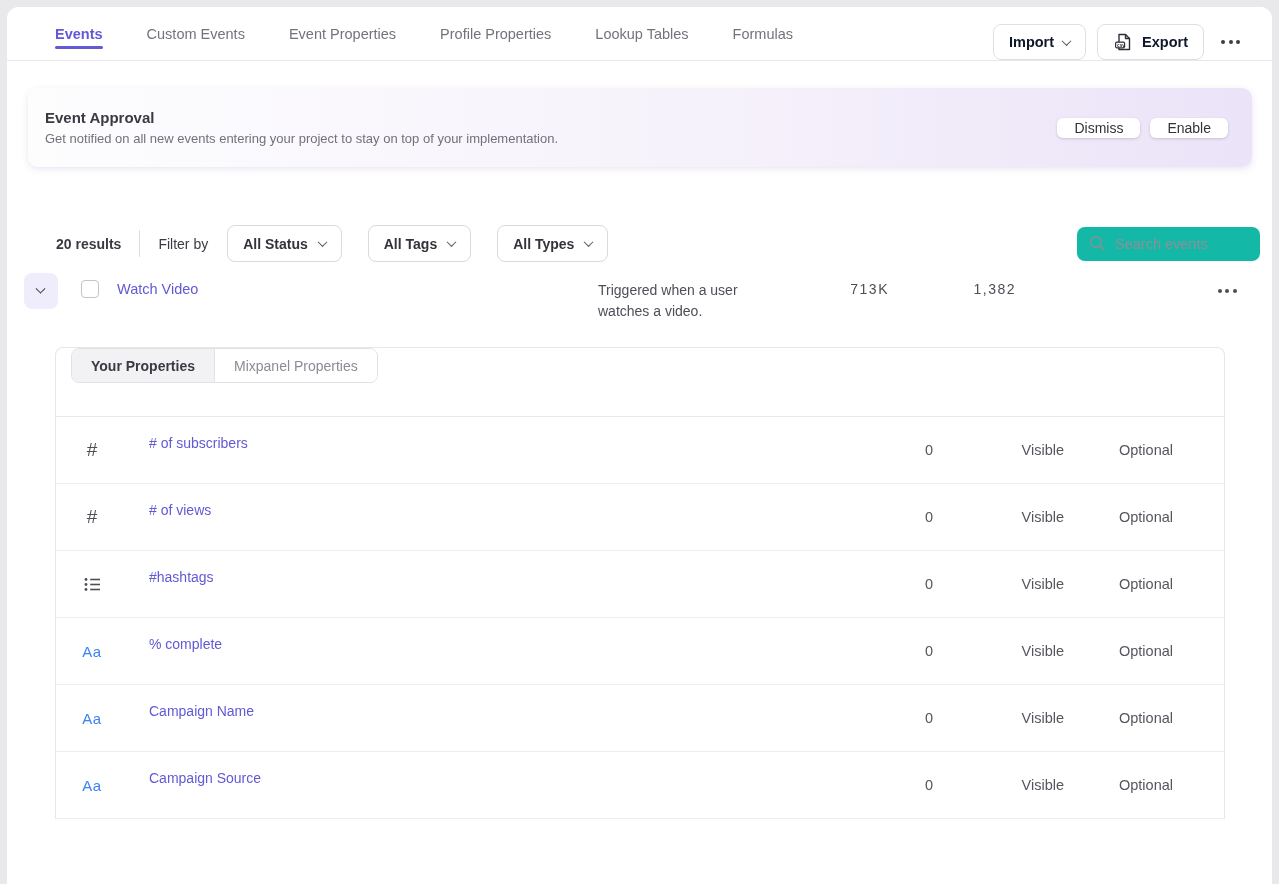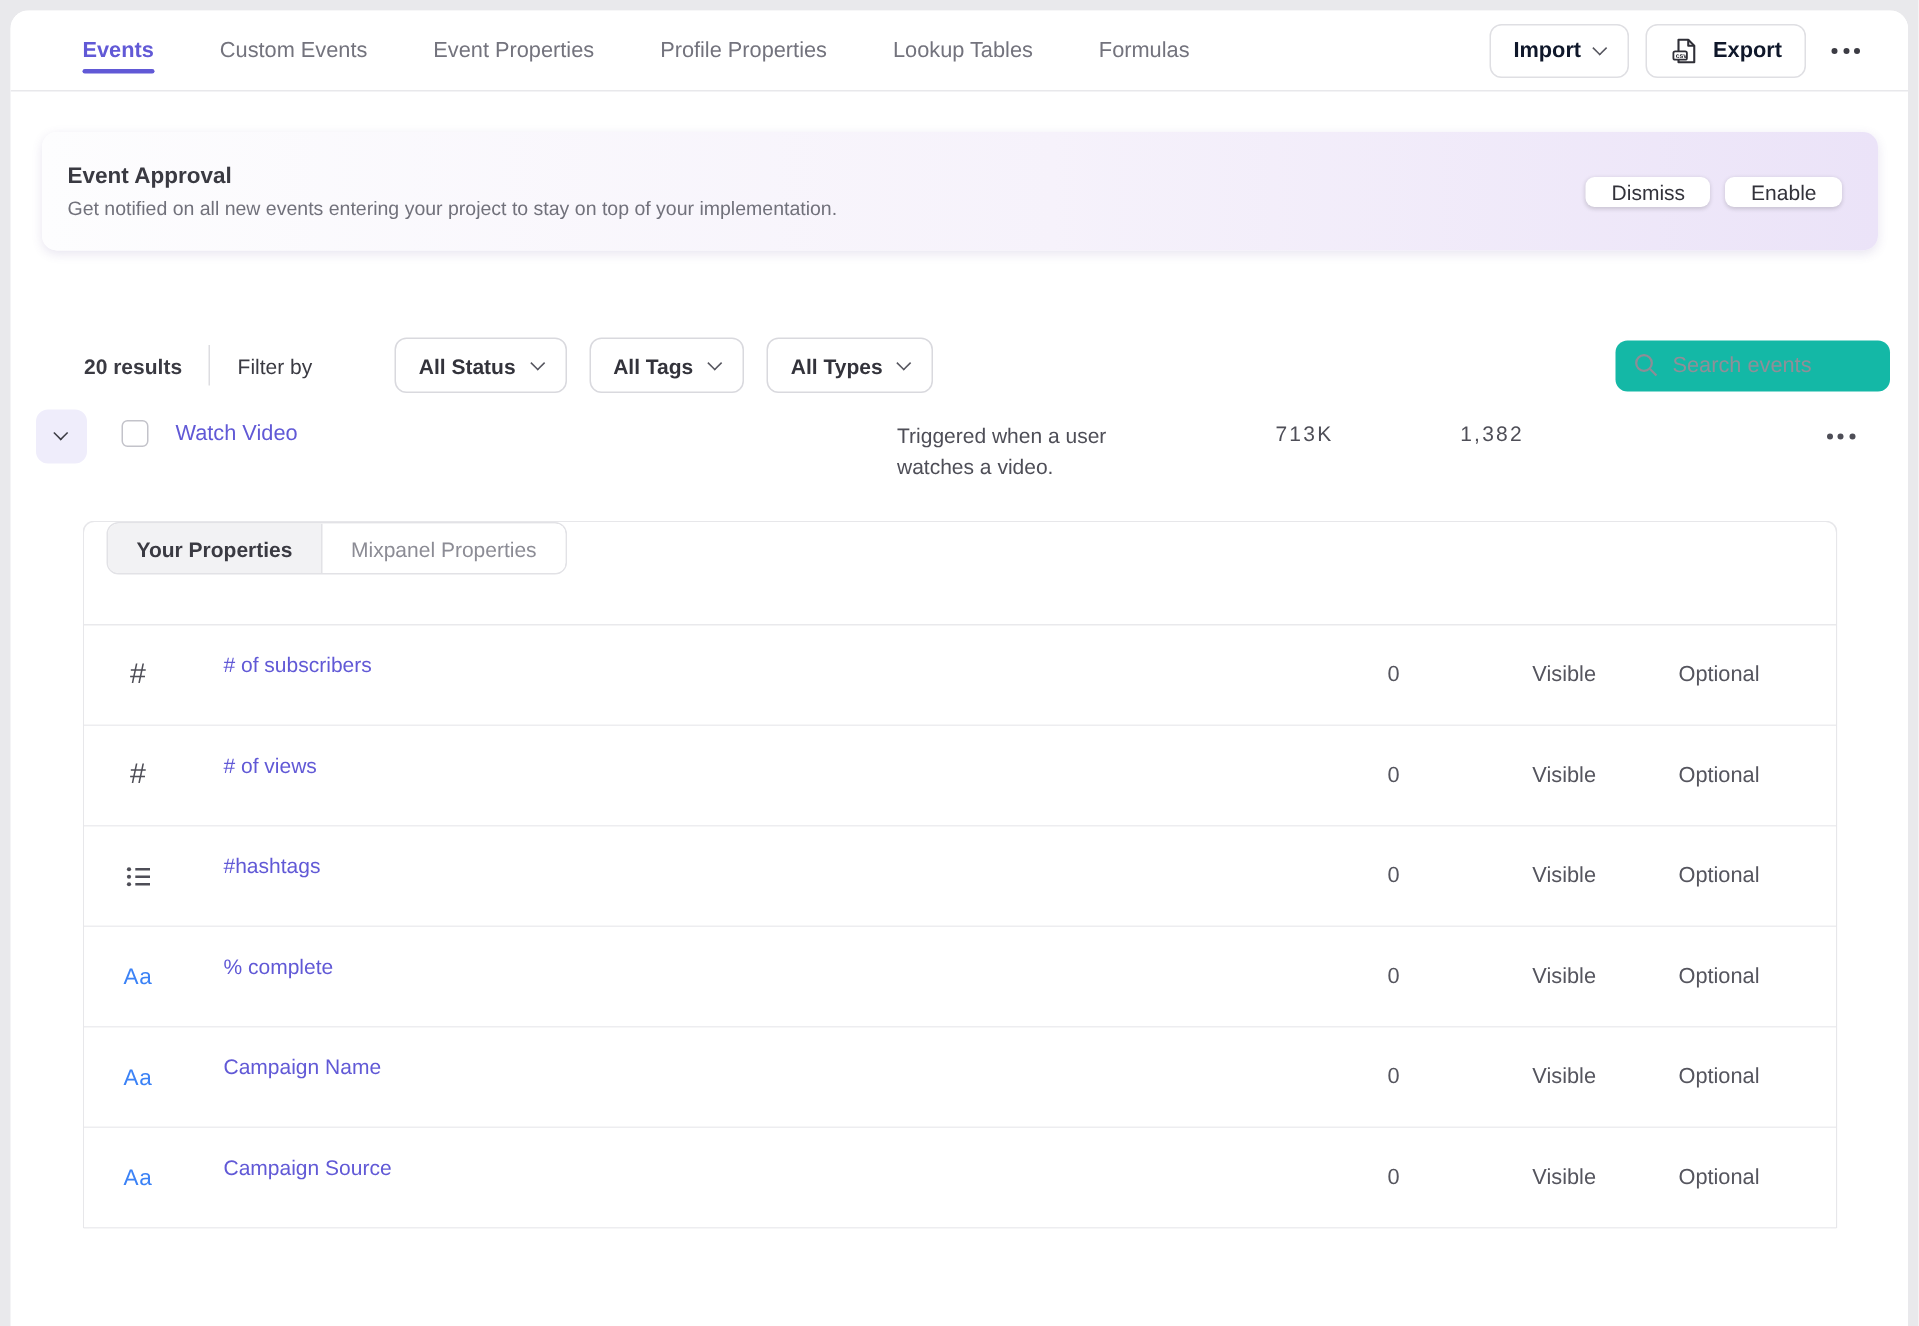--- a/index.html
+++ b/index.html
@@ -3,21 +3,21 @@
 <meta charset="utf-8">
 <style>
   * { margin:0; padding:0; box-sizing:border-box; }
   html,body { width:1279px; height:884px; overflow:hidden; }
   body { background:#e9e9ec; font-family:"Liberation Sans", sans-serif; color:#3a3a42; }
 
   .card { margin:7px 7px 0 7px; width:1265px; height:877px; background:#fff;
           border-radius:12px 12px 0 0; overflow:hidden; }
 
   
-  .topnav { height:54px; display:flex; align-items:center; padding:0 26px 0 48px;
+  .topnav { height:54px; display:flex; align-items:flex-end; padding:0 26px 0 48px;
             border-bottom:1px solid #e8e8eb; background:#fff; }
   .tabs { display:flex; gap:44px; height:100%; }
   .tab { position:relative; height:100%; display:flex; align-items:center; background:none;
          border:none; font-family:inherit; font-size:14.5px; color:#73737d; cursor:pointer; }
   .tab.active { color:#6159d6; font-weight:700; }
   .tab.active::after { content:''; position:absolute; left:0; right:0; bottom:11px; height:3px;
                        background:#6159d6; border-radius:2px; }
   .nav-actions { margin-left:auto; display:flex; align-items:center; gap:11px; }
   .btn-outline { display:flex; align-items:center; gap:9px; height:36px; padding:0 15px;
                  background:#fff; border:1px solid #dfdfe3; border-radius:8px; font-family:inherit;
@@ -38,21 +38,21 @@
   .banner-actions { margin-left:auto; display:flex; gap:10px; }
   .btn-white { height:20px; padding:0 17px; background:#fff; border:none; border-radius:6px;
                box-shadow:0 1px 3px rgba(0,0,0,.16); font-family:inherit; font-size:14px;
                color:#32323a; cursor:pointer; }
 
   
   .filter-row { margin:58px 12px 0 49px; display:flex; align-items:center; }
   .results { font-size:14px; font-weight:600; color:#3a3a42; }
   .vdiv { width:1px; height:27px; background:#dddde1; margin:0 18px; }
   .filter-by { font-size:14px; font-weight:500; color:#3a3a42; margin-right:19px; }
-  .drops { display:flex; gap:15px;margin-left:36px; }
+  .drops { display:flex; gap:26px; }
   .drop { display:flex; align-items:center; gap:11px; height:37px; padding:0 15px; background:#fff;
           border:1px solid #d9d9de; border-radius:8px; font-family:inherit; font-size:14px;
           font-weight:600; color:#33333b; cursor:pointer; }
   .search { margin-left:auto; width:183px; height:34px; background:#14b8a6; border-radius:8px;
             display:flex; align-items:center; padding:0 12px; gap:9px; }
   .search input { border:none; background:transparent; outline:none; font-family:inherit;
                   font-size:14.5px; color:#3a3a42; width:130px; }
   .search input::placeholder { color:#8f8f98; }
 
   

